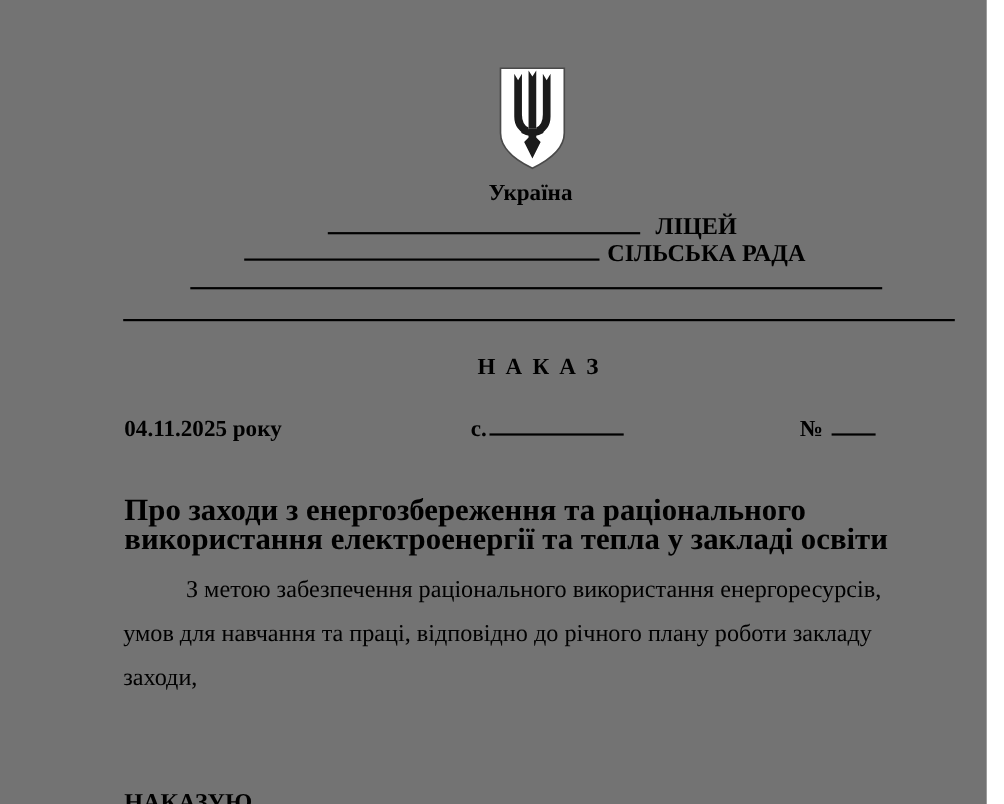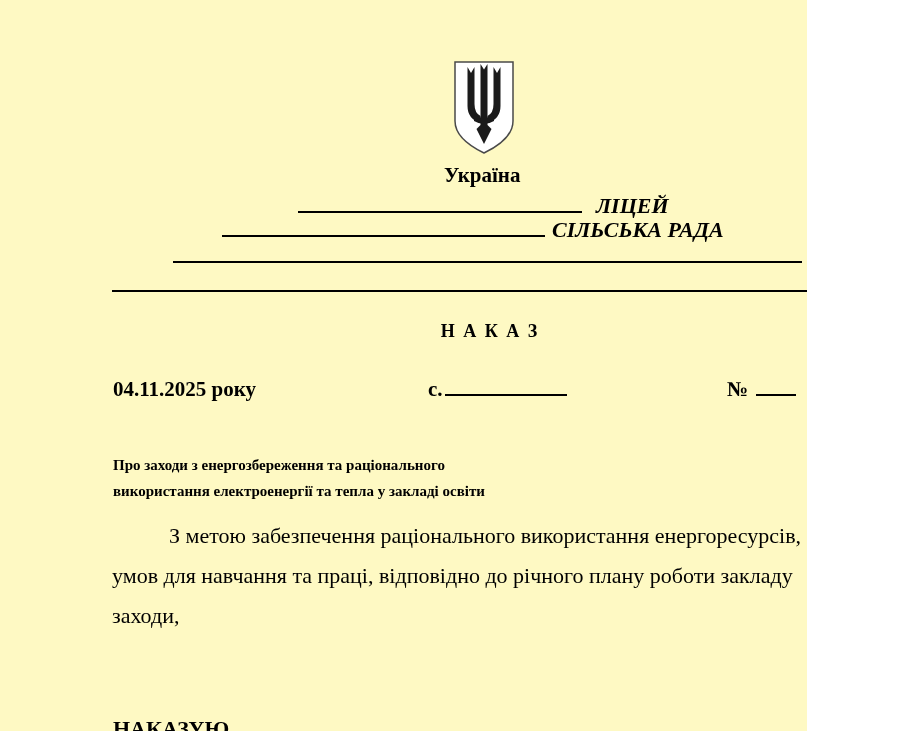--- a/index.html
+++ b/index.html
@@ -1,21 +1,21 @@
 <!DOCTYPE html>
 <html><head>
 <meta charset="utf-8">
 <style>
   * { margin: 0; padding: 0; box-sizing: border-box; }
   html, body { background: #ffffff; }
   .page {
     position: relative;
-    width: 807px;
+    width: 897px;
     height: 731px;
-    background: #fef9c3;
+    background: #737373;
     color: #000000;
     overflow: hidden;
     font-family: "Liberation Serif", "DejaVu Serif", serif;
   }
   .emblem {
     position: absolute;
     left: 452px;
     top: 59px;
     width: 64px;
     height: 97px;
@@ -27,21 +27,20 @@
     font-size: 21px;
     font-weight: bold;
     white-space: nowrap;
   }
   .org-line {
     position: absolute;
     font-size: 22px;
     font-weight: bold;
     line-height: 24px;
     white-space: nowrap;
-    font-style: italic;
   }
   .org-line-1 { left: 298px; top: 194px; }
   .org-line-2 { left: 222px; top: 218px; }
   .blank {
     display: inline-block;
     height: 2px;
     border-bottom: 2px solid #000000;
   }
   .blank-1 { width: 284px; }
   .blank-2 { width: 323px; }
@@ -62,21 +61,21 @@
     width: 756px;
     height: 2px;
     background: #000000;
   }
   .order-heading {
     position: absolute;
     left: 112px;
     top: 321px;
     width: 756px;
     text-align: center;
-    font-size: 18px;
+    font-size: 21px;
     font-weight: bold;
     letter-spacing: 2px;
     white-space: nowrap;
   }
   .date-row {
     position: absolute;
     left: 0;
     top: 377px;
     width: 100%;
     height: 26px;
@@ -85,21 +84,21 @@
   }
   .date-row .date   { position: absolute; left: 113px; white-space: nowrap; }
   .date-row .place  { position: absolute; left: 428px; white-space: nowrap; }
   .date-row .number { position: absolute; left: 727px; white-space: nowrap; }
   .place-blank  { width: 122px; margin-left: 2px; }
   .number-blank { width: 40px; margin-left: 8px; }
   .subject {
     position: absolute;
     left: 113px;
     top: 452px;
-    font-size: 15px;
+    font-size: 28px;
     font-weight: bold;
     line-height: 26px;
     white-space: nowrap;
   }
   .body-text {
     position: absolute;
     left: 112px;
     top: 516px;
     font-size: 22px;
     line-height: 40px;

